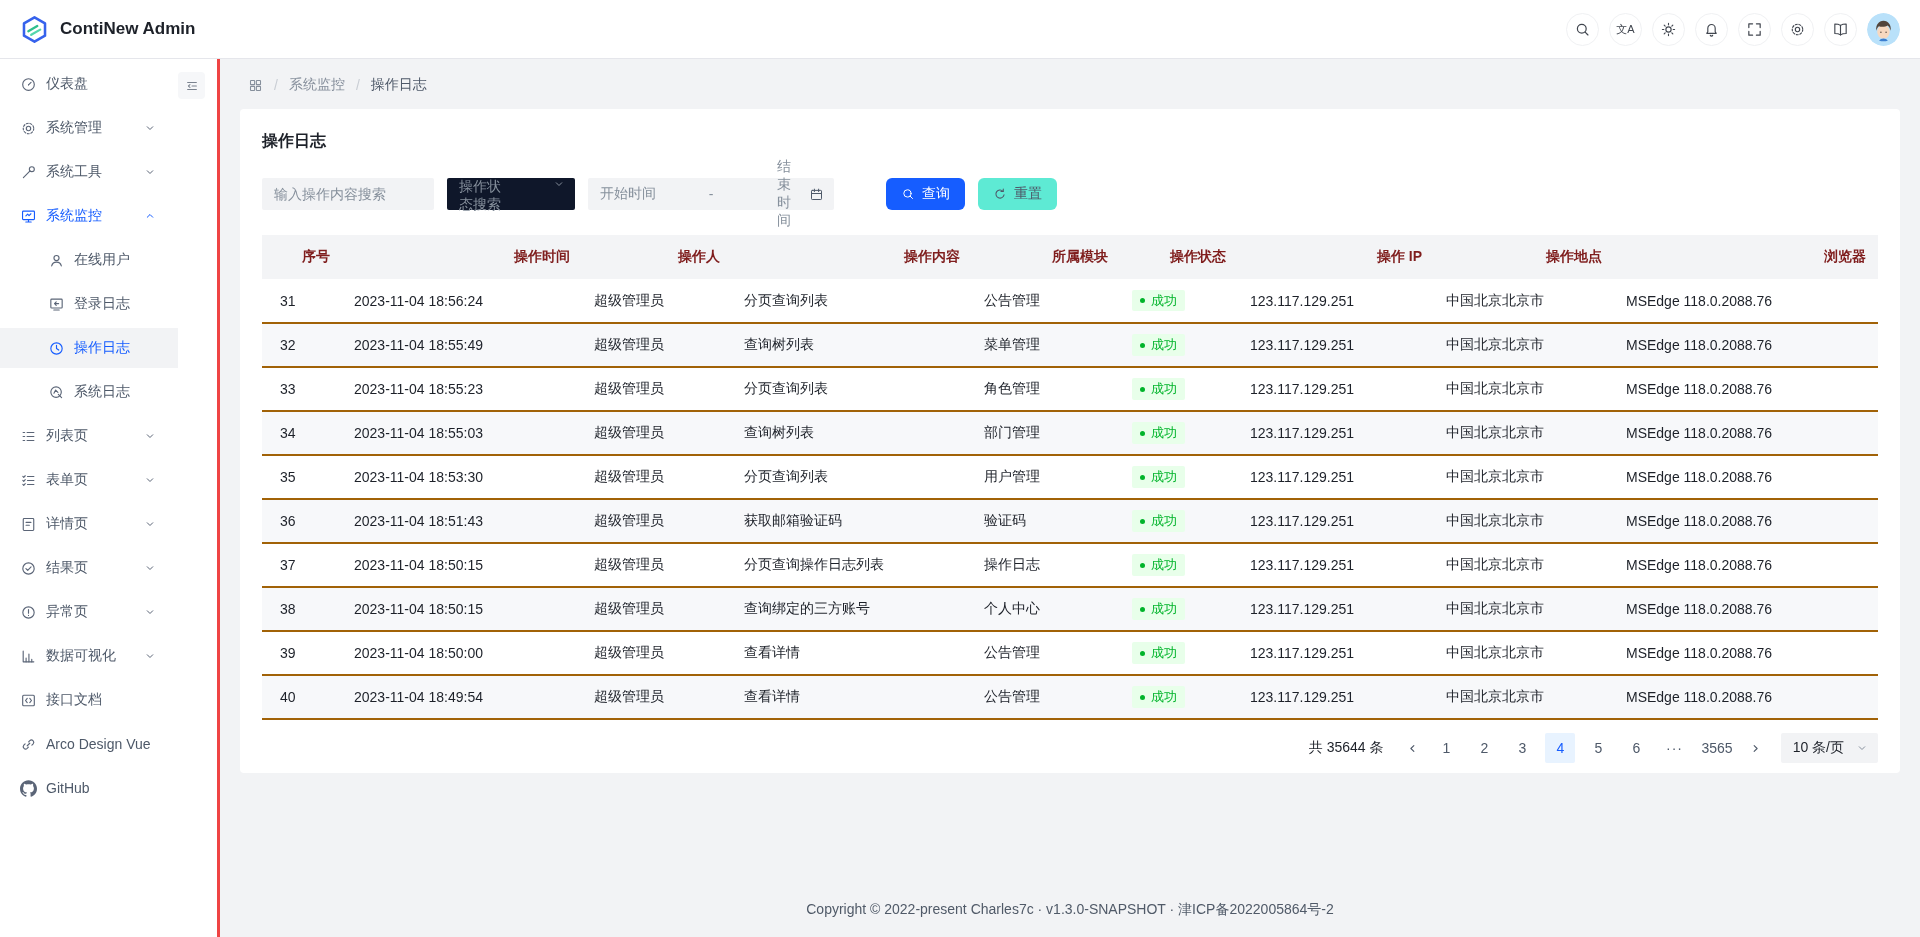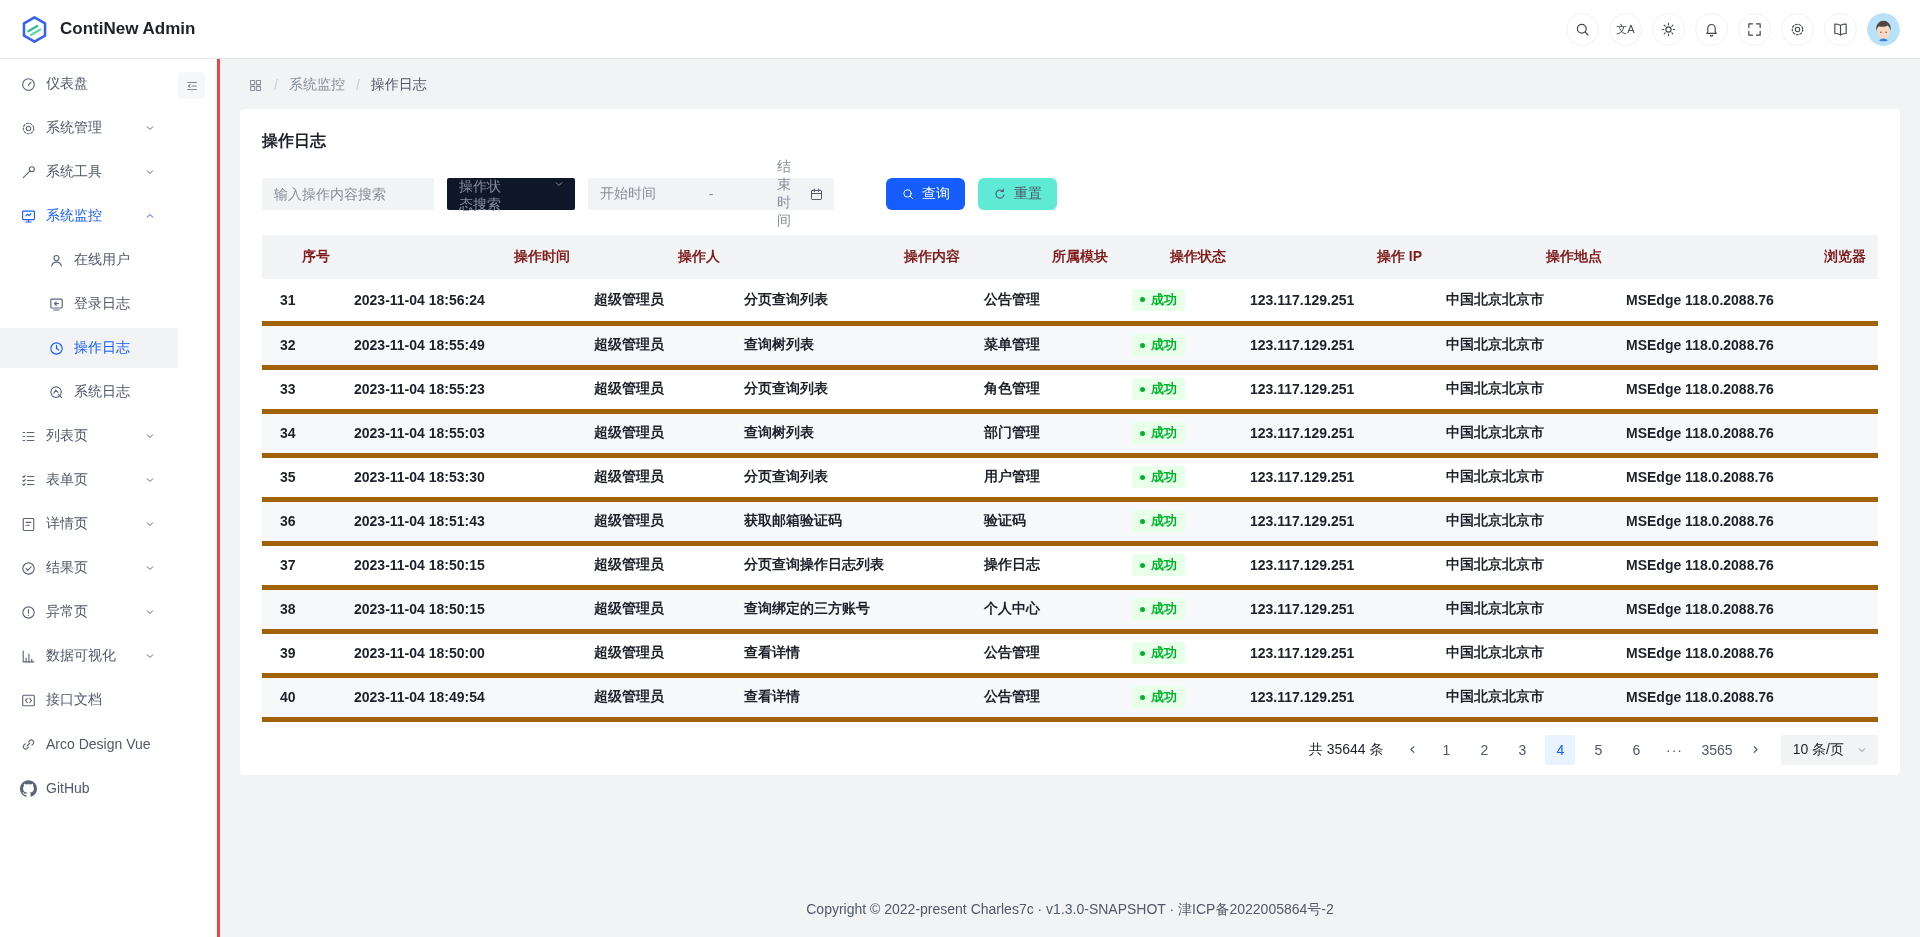--- a/index.html
+++ b/index.html
@@ -106,21 +106,21 @@
     table-layout:fixed; font-size:14px;
   }
   .log-table th {
     background:#f3f4f6; height:44px; text-align:right; font-weight:600;
     color:#7f1d1d; padding:0 12px; white-space:nowrap; overflow:hidden;
   }
   .log-table th:first-child, .log-table td:first-child { padding-left:18px; }
   .log-table td {
     height:44px; padding:0 12px; color:#1d2129; white-space:nowrap; overflow:hidden;
   }
-  .log-table tbody tr { border-bottom:5px solid #a16207;font-weight:bold; }
+  .log-table tbody tr { border-bottom:2px solid #a16207; }
   .log-table tbody tr:nth-child(even) { background:#f7f8fa; }
   .badge {
     display:inline-flex; align-items:center; gap:6px; background:#e8ffea;
     color:#00b42a; font-size:13px; padding:3px 8px; border-radius:2px; line-height:1.2;
   }
   .badge .dot { width:5px; height:5px; border-radius:50%; background:#00b42a; }
 
   
   .pagination {
     display:flex; align-items:center; justify-content:flex-end; gap:4px;

